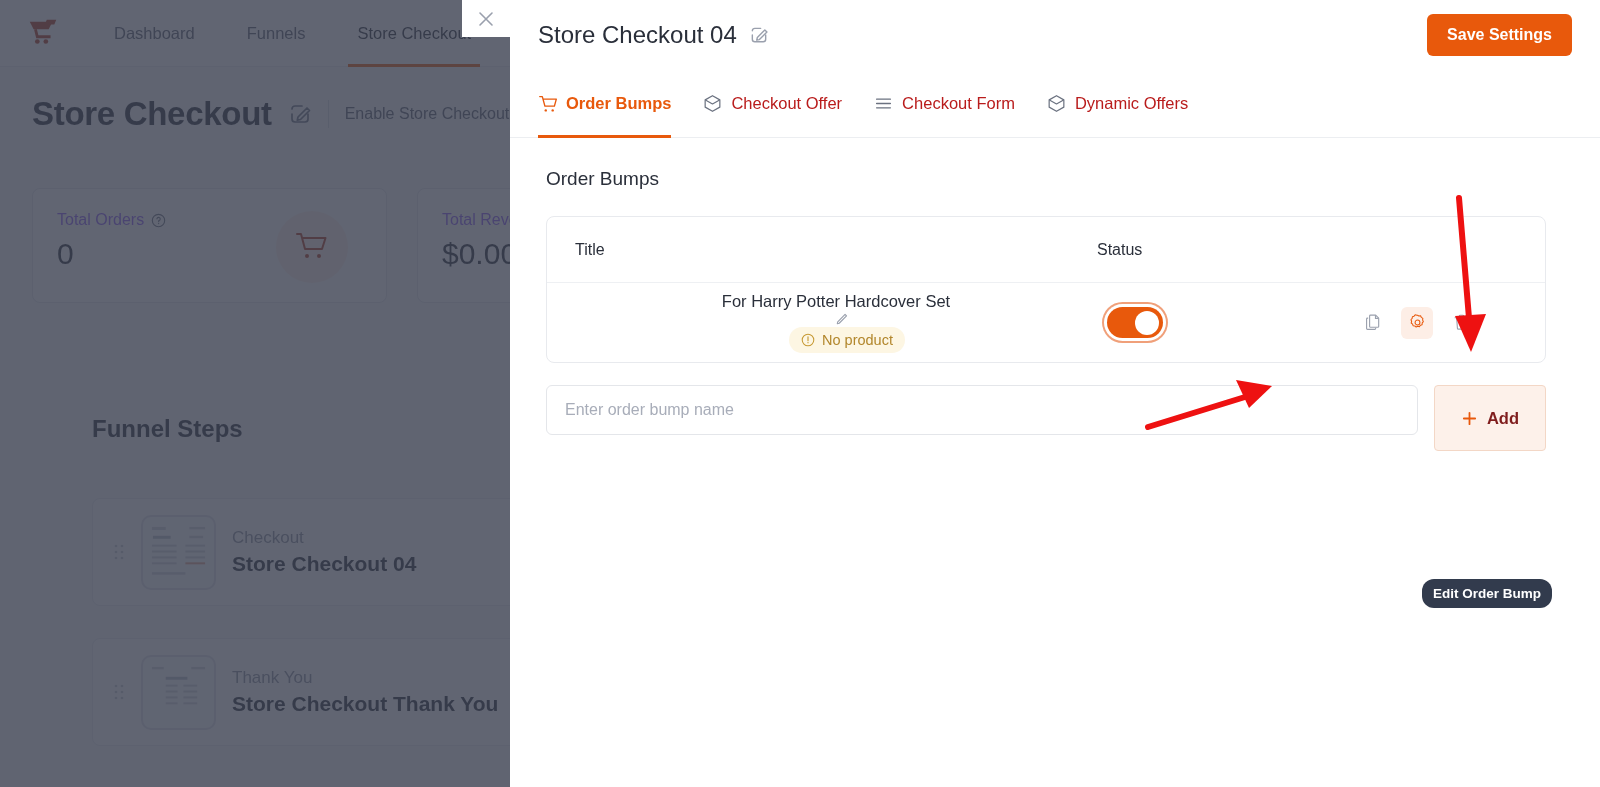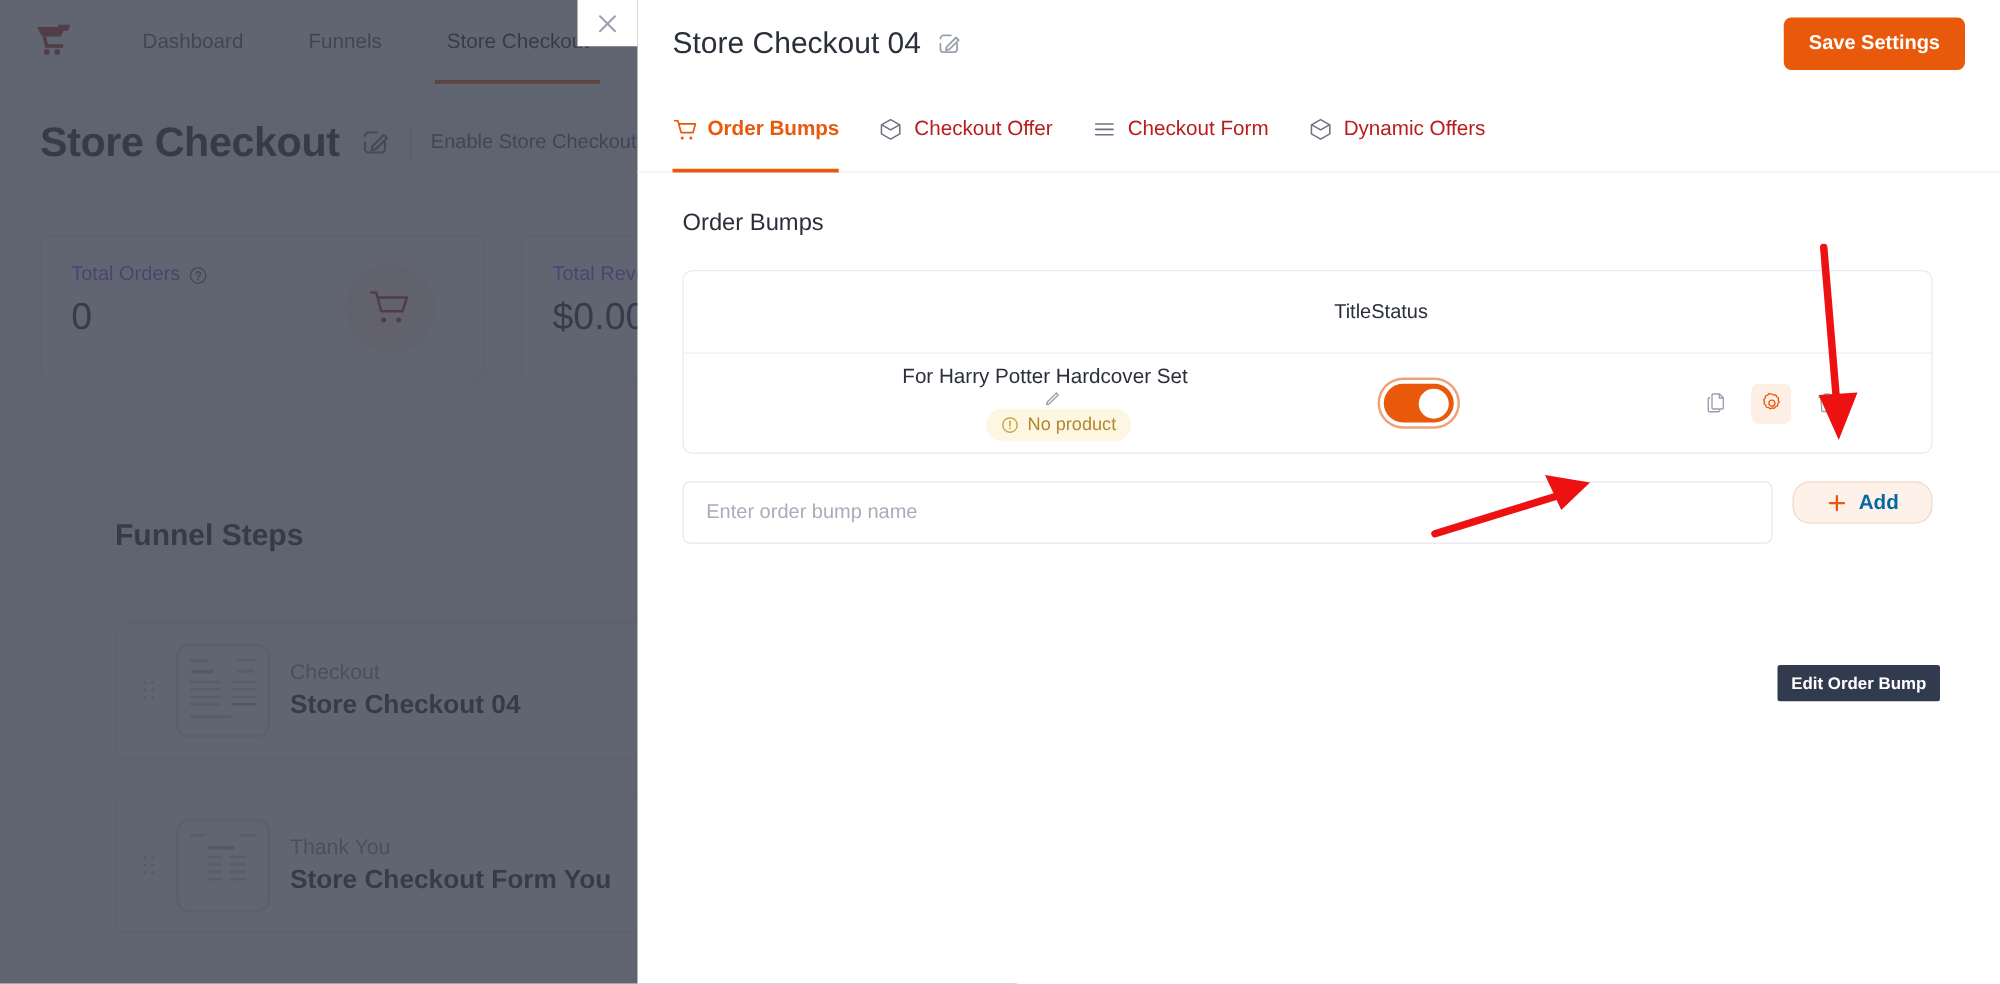--- a/index.html
+++ b/index.html
@@ -140,21 +140,21 @@
 
   .table-card {
     border: 1px solid #e8eaee; border-radius: 8px; overflow: visible;
     max-width: 1000px;
   }
   .tr {
     display: flex; align-items: center; height: 66px; padding: 0 28px;
   }
   .tr.head { border-bottom: 1px solid #eef0f3; }
   .th { font-size: 16px; color: #2a2f3a; }
-  .col-title { flex: 1; text-align: right; }
+  .col-title { flex: 1; }
   .col-status { width: 260px; }
   .col-actions { width: 160px; }
   .tr.body { height: 79px; }
   .bump-name { font-size: 16.5px; color: #2a2f3a; }
   .row-pencil { width: 16px; height: 16px; margin-left: 12px; display:block; }
   .badge {
     display: inline-flex; align-items: center; gap: 7px;
     background: #fdf6e3; color: #b2862b; font-size: 14.5px;
     border-radius: 14px; padding: 5px 12px; margin-left: 22px;
   }
@@ -179,30 +179,30 @@
   .act-btn svg { display: block; }
 
   .add-row { display: flex; gap: 16px; margin-top: 22px; max-width: 1000px; }
   .bump-input {
     flex: 1; height: 50px; border: 1px solid #e4e6ea; border-radius: 6px;
     padding: 0 18px; font-size: 16px; color: #2a2f3a;
     font-family: "Liberation Sans", sans-serif; outline: none; background: #fff;
   }
   .bump-input::placeholder { color: #a8adb9; }
   .add-btn {
-    width: 112px; height: 34px; border: 1px solid #f3d7c6; border-radius: 14px;
-    background: #fdf1ea; color: #0369a1; font-size: 16.5px; font-weight: 700;
+    width: 112px; height: 66px; border: 1px solid #f3d7c6; border-radius: 4px;
+    background: #fdf1ea; color: #7f1d1d; font-size: 16.5px; font-weight: 700;
     display: flex; align-items: center; justify-content: center; gap: 9px;
     cursor: pointer; font-family: "Liberation Sans", sans-serif;
   }
 
   .tooltip {
-    position: absolute; left: 912px; top: 394px;
+    position: absolute; left: 912px; top: 441px;
     background: #323b4d; color: #fff; font-size: 13.5px; font-weight: 700;
-    border-radius: 2px; padding: 7px 11px; white-space: nowrap; z-index: 20;
+    border-radius: 12px; padding: 7px 11px; white-space: nowrap; z-index: 20;
   }
 
   .arrows { position: absolute; inset: 0; pointer-events: none; z-index: 30; }
 </style>
 </head>
 <body>
 
 <div id="root">
 
   <div class="bg-app">
@@ -326,21 +326,21 @@
           <rect x="16" y="27" width="12" height="2" fill="#cfd4dd"></rect>
           <rect x="34" y="27" width="14" height="2" fill="#cfd4dd"></rect>
           <rect x="16" y="33" width="12" height="2" fill="#cfd4dd"></rect>
           <rect x="34" y="33" width="14" height="2" fill="#cfd4dd"></rect>
           <rect x="16" y="39" width="12" height="2" fill="#cfd4dd"></rect>
           <rect x="34" y="39" width="14" height="2" fill="#cfd4dd"></rect>
         </svg>
       </div>
       <div>
         <div class="step-text-type">Thank You</div>
-        <div class="step-text-name">Store Checkout Form You</div>
+        <div class="step-text-name">Store Checkout Thank You</div>
       </div>
     </div>
   </div>
 
   <div class="overlay"></div>
 
   <div class="close-tab">
     <svg class="close-x" viewBox="0 0 20 20">
       <path d="M4 4 L16 16 M16 4 L4 16" stroke="#9aa0ad" stroke-width="1.6" stroke-linecap="round"></path>
     </svg>

